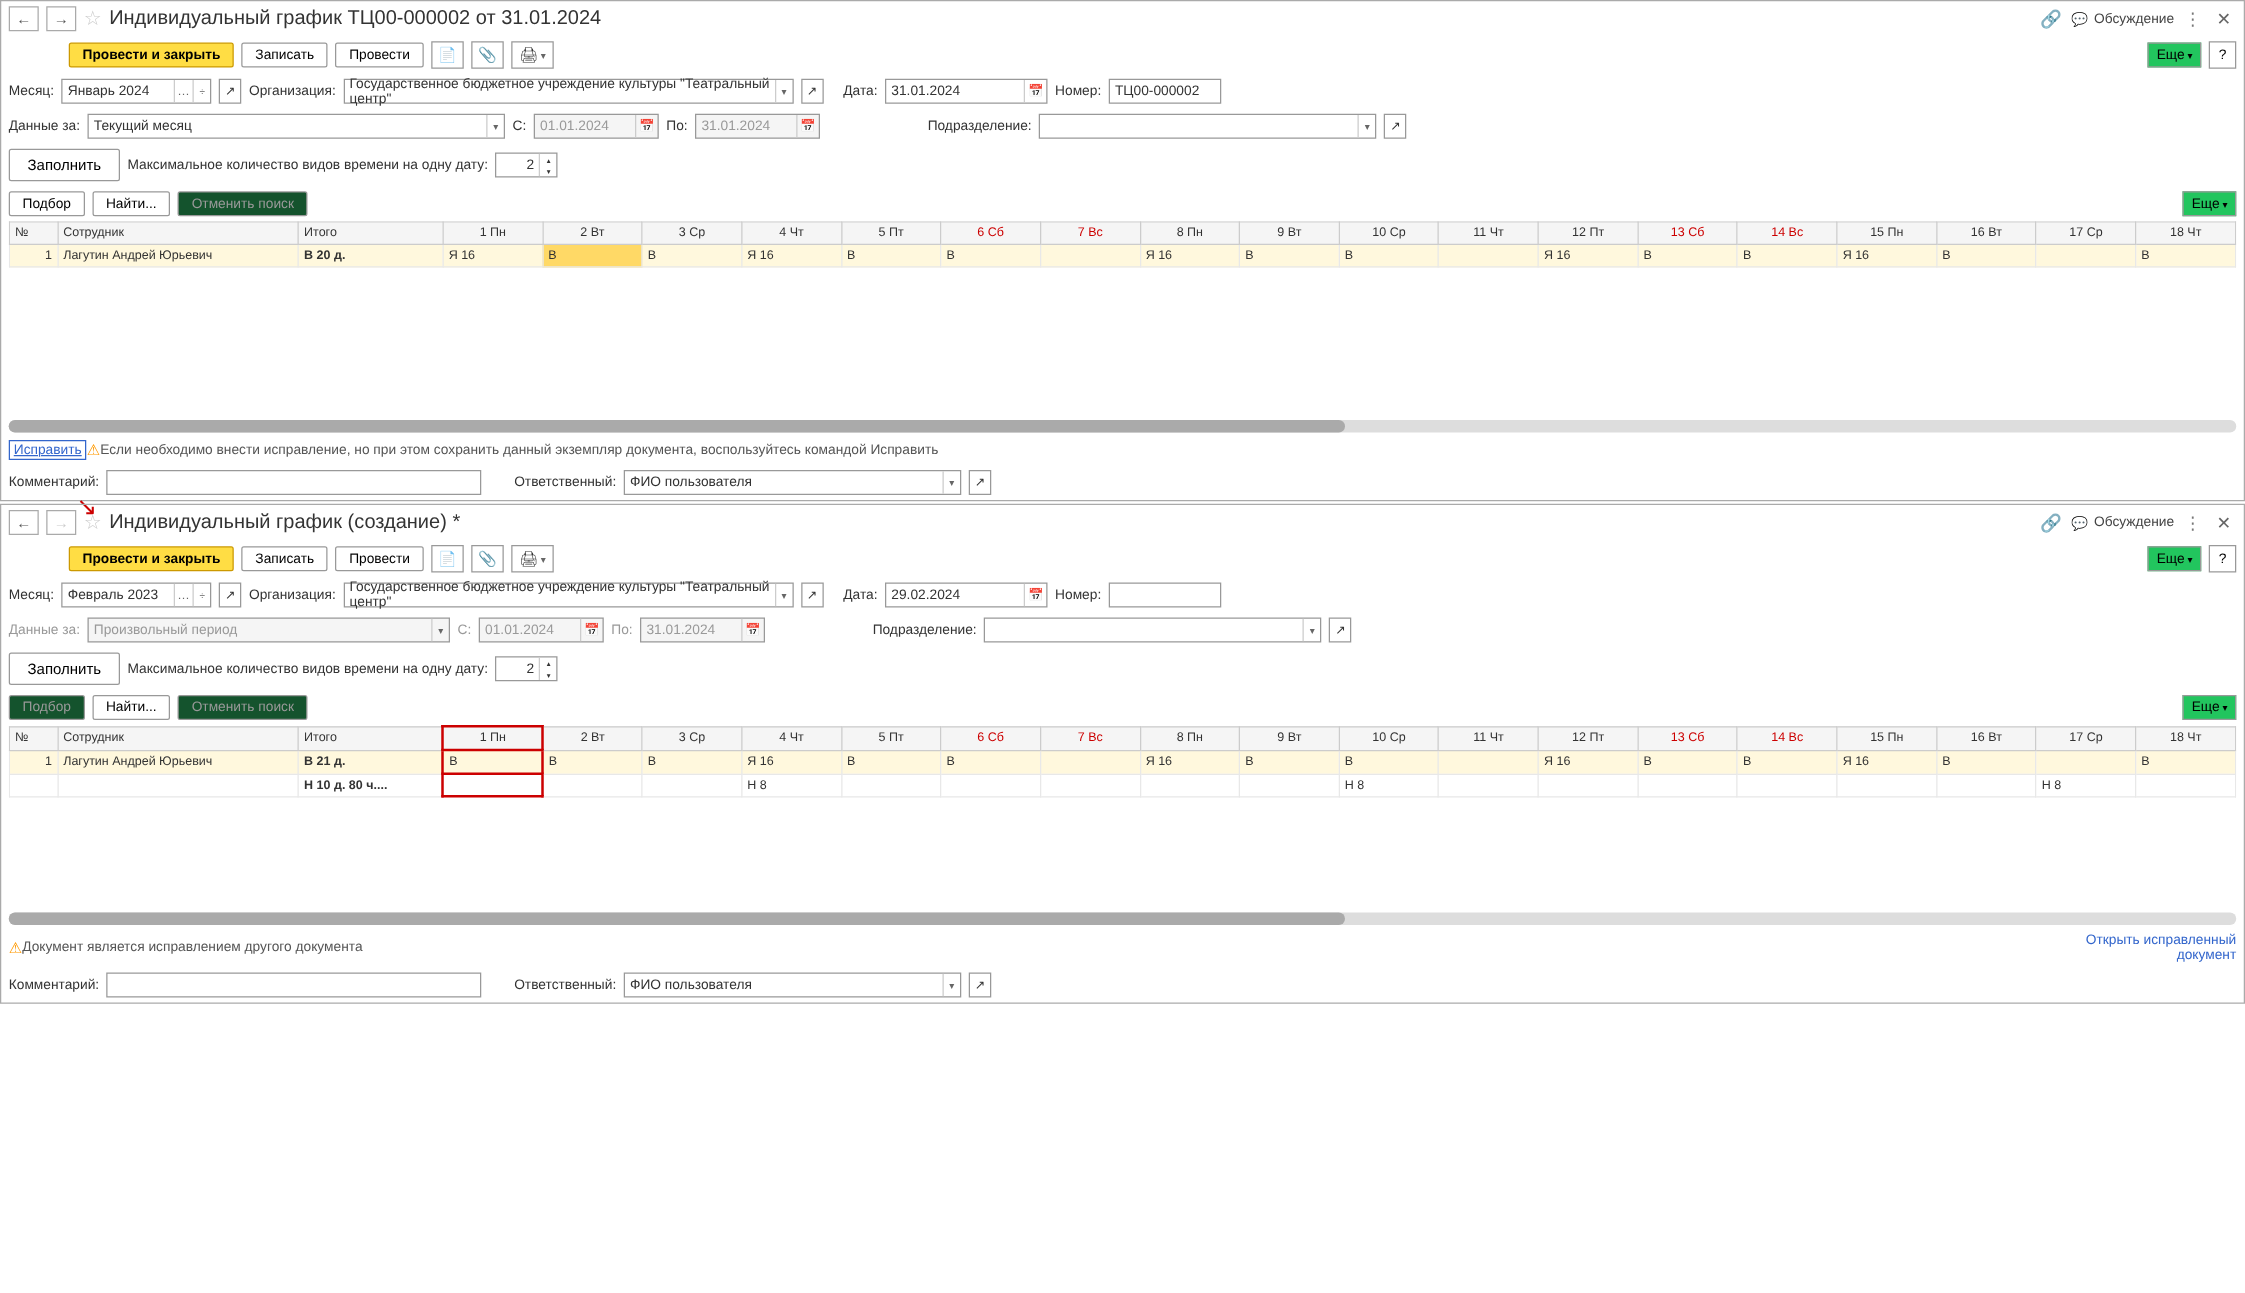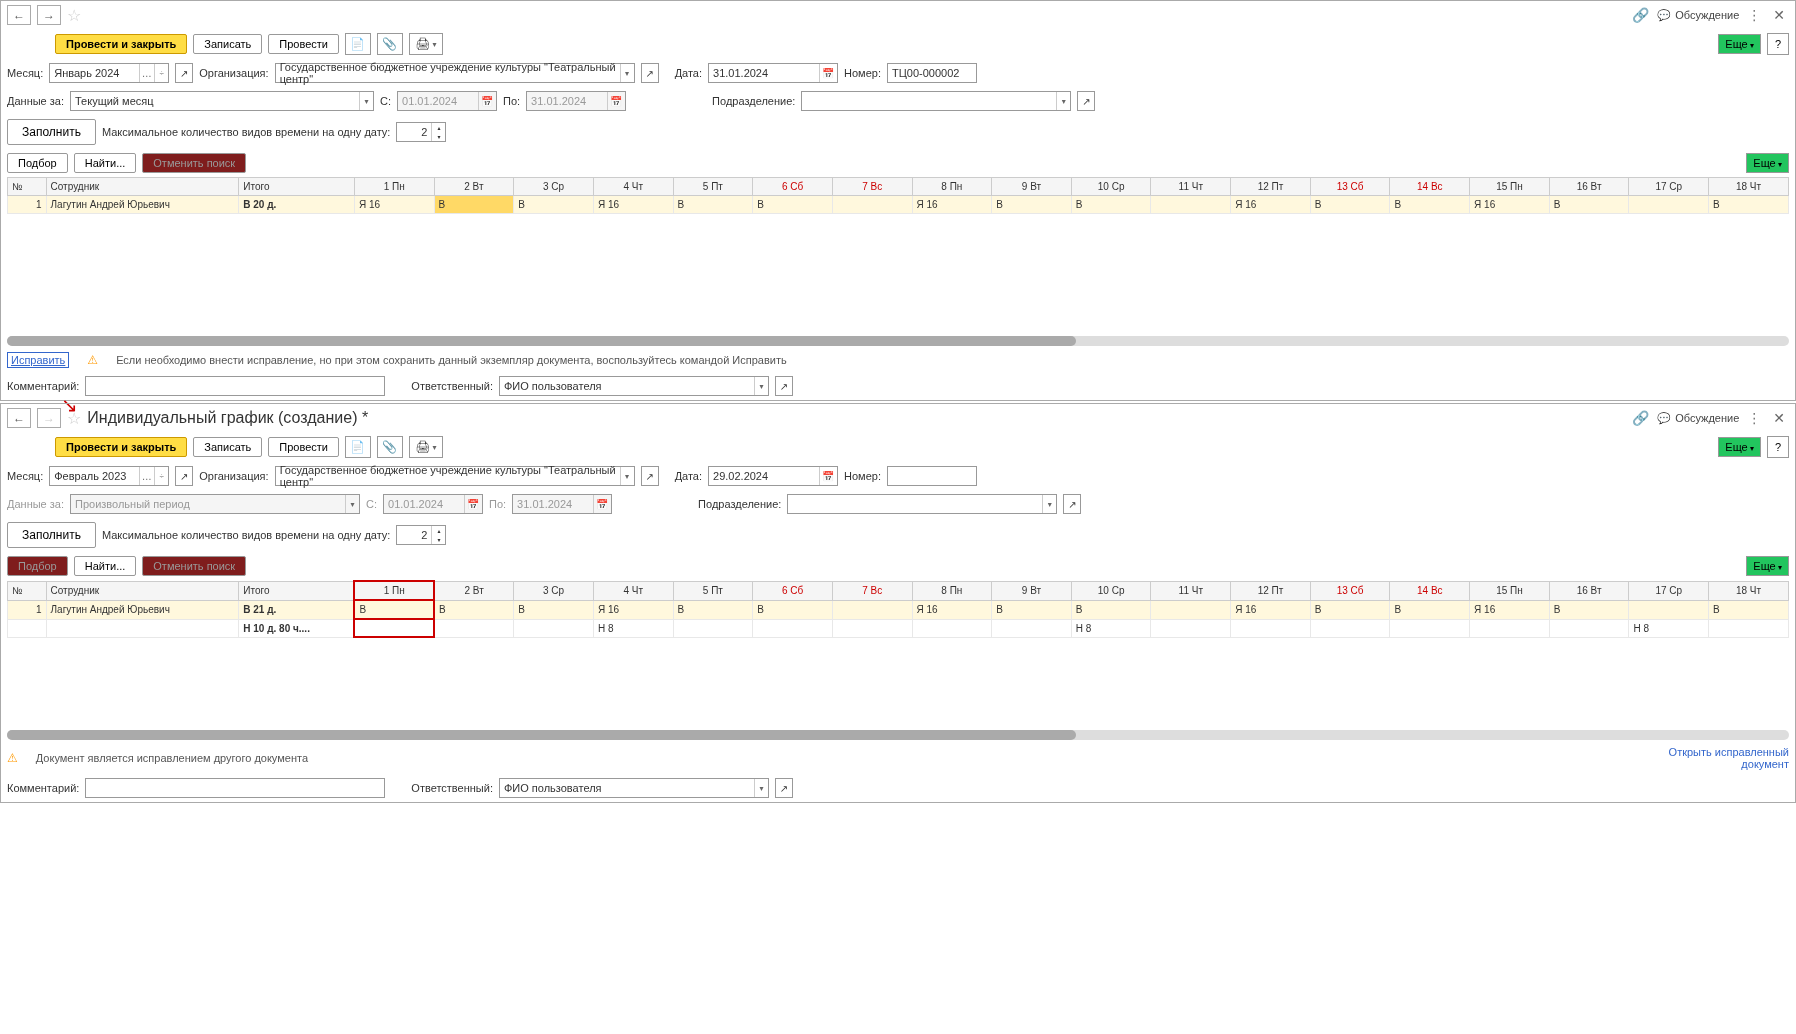--- a/index.html
+++ b/index.html
@@ -41,38 +41,39 @@
 .grid tr.row-y td { background: #fff8dd; }
 .grid .num-col { width: 30px; text-align: right; }
 .grid .emp-col { width: 150px; }
 .grid .tot-col { width: 90px; }
 .grid .day-col { width: 62px; }
 .weekend { color: #cc0000; }
 .hl-cell { background: #ffd966 !important; }
 .red-box { border: 2px solid #cc0000 !important; }
 .scrollbar-fake { height: 10px; background: #ddd; margin: 2px 6px; border-radius: 5px; position: relative; }
 .scrollbar-fake .thumb { position: absolute; left: 0; width: 60%; height: 100%; background: #aaa; border-radius: 5px; }
-.info-row { display: flex; align-items: center; padding: 4px 6px; gap: 18px; }
+.info-row { display: flex; align-items: center; padding: 4px 6px; gap: 0; }
 .link-boxed { border: 1px solid #3366cc; color: #3366cc; padding: 1px 3px; cursor: pointer; text-decoration: underline; }
 .warn-icon { color: #ff9900; font-size: 12px; }
 .info-text { font-size: 11px; color: #555; }
 .link-blue { color: #3366cc; cursor: pointer; text-align: right; }
 .arrow-overlay { position: absolute; color: #cc0000; font-size: 20px; pointer-events: none; }
-.btn.disabled { color: #999; background: #7f1d1d; }
+.btn.disabled { color: #999; background: #14532d; }
 .table-space { height: 120px; }
 .table-space2 { height: 90px; }
 </style>
 </head>
 <body>
 
 <div class="panel">
   <div class="header">
     <div class="nav-btn">←</div>
     <div class="nav-btn">→</div>
     <span class="star-icon">☆</span>
+    <span class="title">Индивидуальный график ТЦ00-000002 от 31.01.2024</span>
     <div class="hdr-right">
       <span class="icon-small">🔗</span>
       <span class="hdr-link">
           <span>💬</span>
           <span>Обсуждение</span>
         </span>
       <span class="icon-small">⋮</span>
       <span class="close-x">✕</span>
     </div>
   </div>
@@ -106,21 +107,21 @@
         <span>31.01.2024</span>
         <span class="cal-btn">📅</span>
       </div>
     <span class="lbl">Номер:</span>
     <div class="fld" style="width:90px">
         <span>ТЦ00-000002</span>
       </div>
   </div>
   <div class="row-form">
     <span class="lbl">Данные за:</span>
-    <div class="fld" style="width:304px">
+    <div class="fld" style="width:334px">
         <span>Текущий месяц</span>
         <span class="dd-btn">▾</span>
       </div>
     <span class="lbl">С:</span>
     <div class="fld disabled" style="width:100px">
         <span>01.01.2024</span>
         <span class="cal-btn">📅</span>
       </div>
     <span class="lbl">По:</span>
     <div class="fld disabled" style="width:100px">

